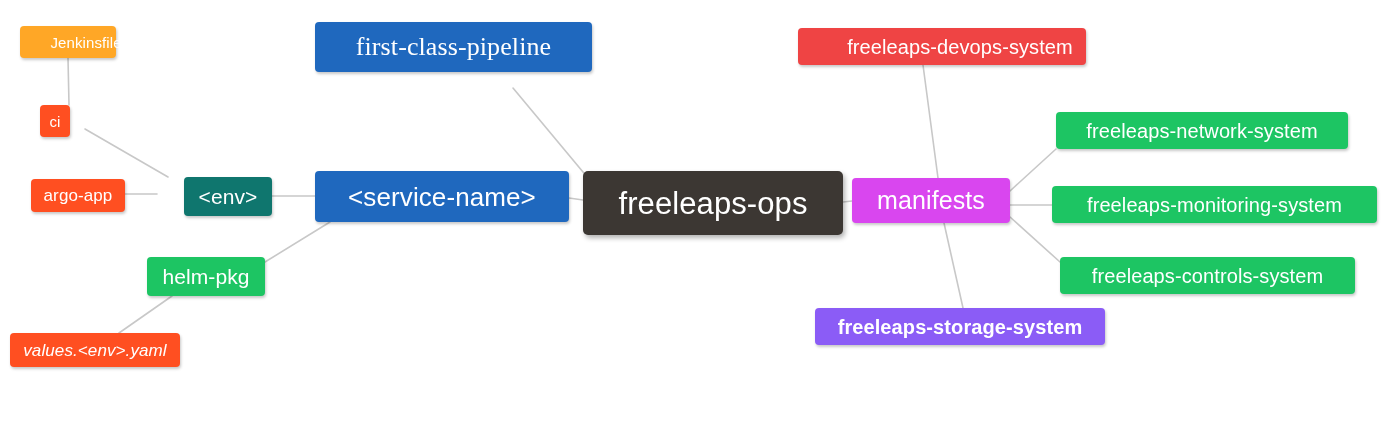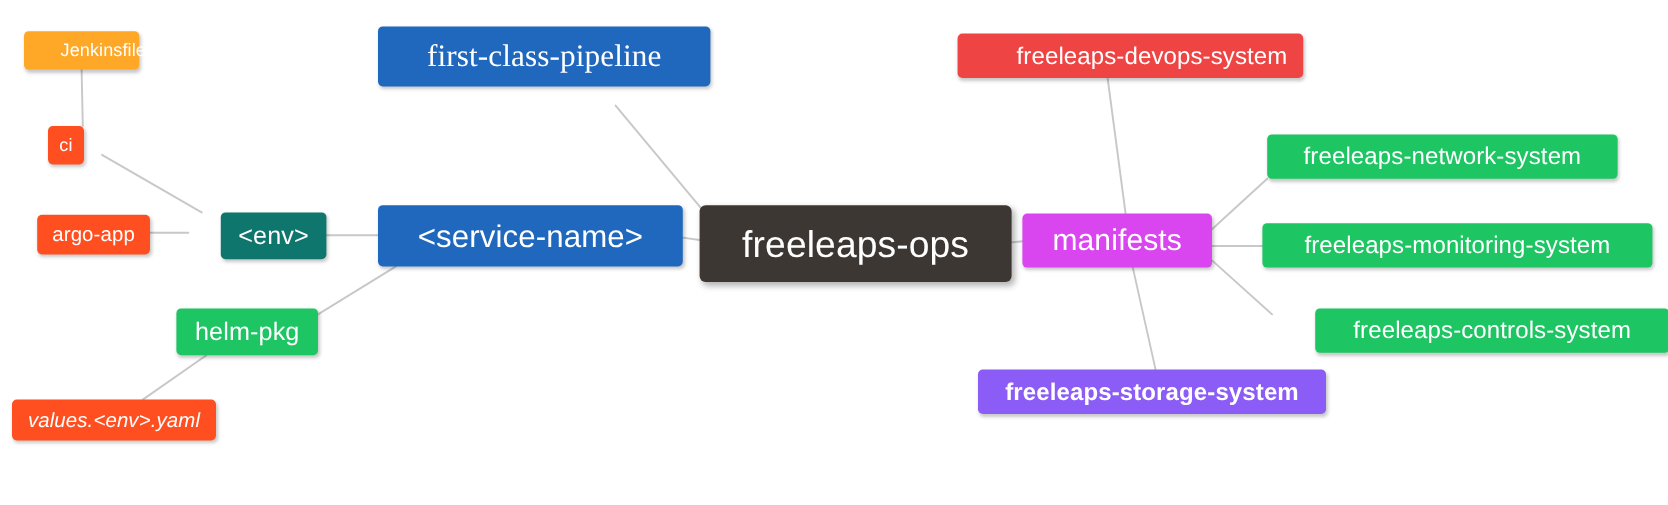--- a/index.html
+++ b/index.html
@@ -104,20 +104,20 @@
       </div>
       <div class="node" style="left: 798px; top: 28px; width: 288px; height: 37px; background: #ef4444; font-size: 20px; padding-left: 36px;">
         <span class="label">freeleaps-devops-system</span>
       </div>
       <div class="node" style="left: 1056px; top: 112px; width: 292px; height: 37px; background: rgb(29, 197, 99); font-size: 20px;">
         <span class="label">freeleaps-network-system</span>
       </div>
       <div class="node" style="left: 1052px; top: 186px; width: 325px; height: 37px; background: rgb(29, 197, 99); font-size: 20px;">
         <span class="label">freeleaps-monitoring-system</span>
       </div>
-      <div class="node" style="left: 1060px; top: 257px; width: 295px; height: 37px; background: rgb(29, 197, 99); font-size: 20px; margin-left: 36px;">
+      <div class="node" style="left: 1060px; top: 257px; width: 295px; height: 37px; background: rgb(29, 197, 99); font-size: 20px;">
         <span class="label">freeleaps-controls-system</span>
       </div>
       <div class="node" style="left: 815px; top: 308px; width: 290px; height: 37px; background: #8b5cf6; font-size: 20px; font-weight: bold;">
         <span class="label">freeleaps-storage-system</span>
       </div>
     </div>
 </div>
 
 </body></html>

